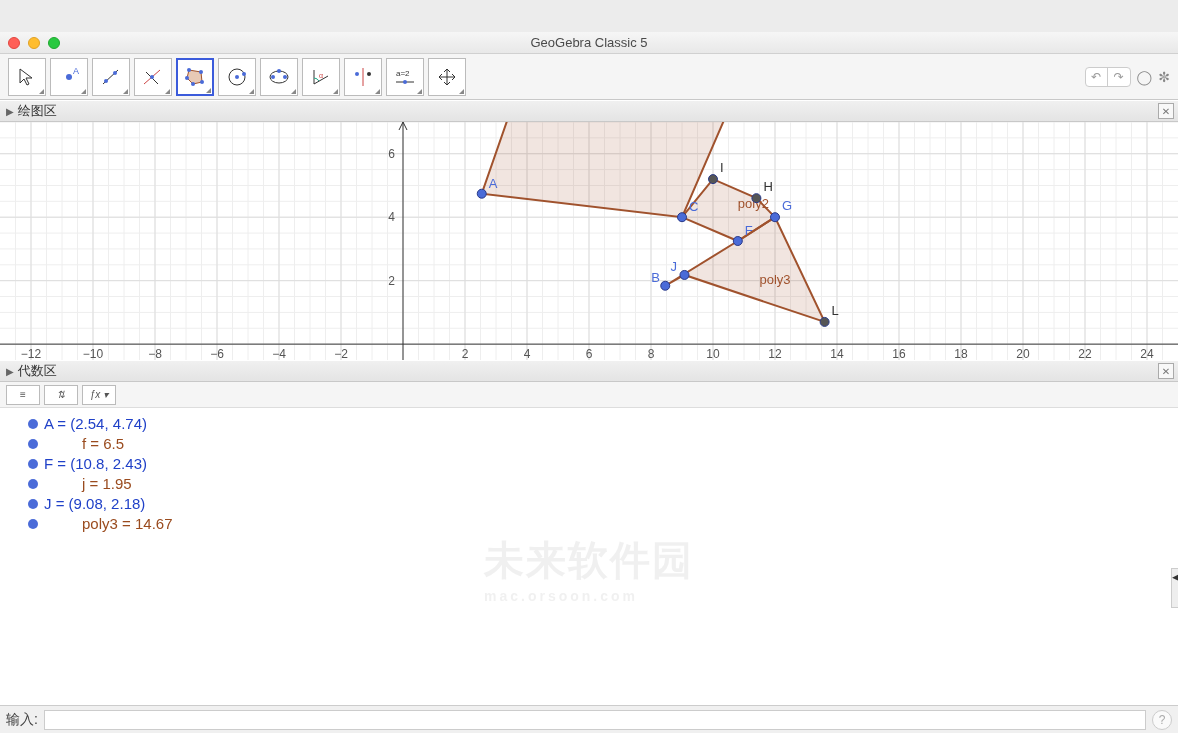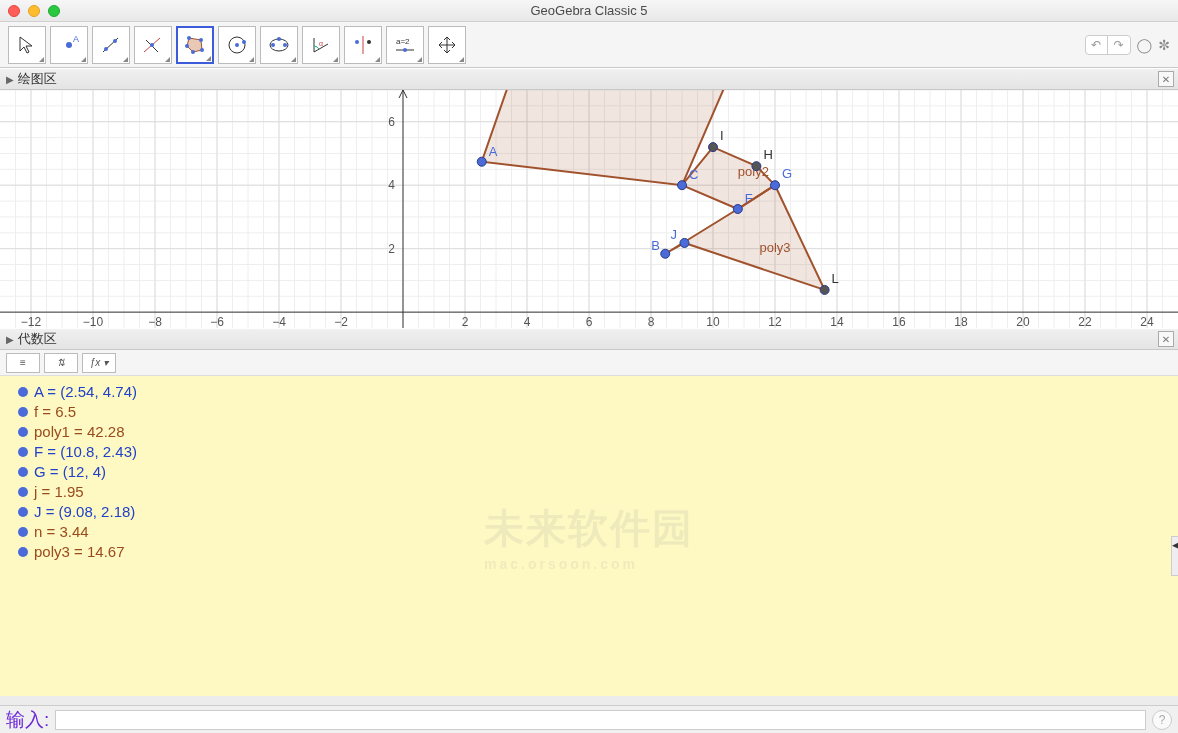--- a/index.html
+++ b/index.html
@@ -1,18 +1,18 @@
 <!DOCTYPE html>
 <html><head>
 <meta charset="utf-8">
 <style>
 * { margin: 0; padding: 0; box-sizing: border-box; font-family: -apple-system, "Helvetica Neue", Arial, sans-serif; }
 body { width: 1178px; height: 733px; background: #ececec; overflow: hidden; font-size: 13px; color: #333; }
 
-.titlebar { height: 22px; background: linear-gradient(#f6f6f6,#e8e8e8); border-bottom: 1px solid #d0d0d0; display: flex; align-items: center; padding: 0 8px; position: relative; }
+.titlebar { height: 22px; background: linear-gradient(#f6f6f6,#e8e8e8); border-bottom: 1px solid #d0d0d0; display: flex; align-items: center; padding: 0 8px; position: relative; margin-top: 32px; }
 .traffic { display: flex; gap: 8px; }
 .tl { width: 12px; height: 12px; border-radius: 50%; }
 .tl.r { background: #ff5f57; border: 1px solid #e24640; }
 .tl.y { background: #ffbd2e; border: 1px solid #e1a124; }
 .tl.g { background: #28c940; border: 1px solid #1fa82f; }
 .title { position: absolute; left: 50%; transform: translateX(-50%); font-size: 13px; color: #4a4a4a; }
 
 .toolbar { height: 46px; background: #f5f5f5; border-bottom: 1px solid #c8c8c8; display: flex; align-items: center; padding: 0 8px; gap: 4px; }
 .toolbtn { width: 38px; height: 38px; border: 1px solid #bbb; background: #fff; display: flex; align-items: center; justify-content: center; position: relative; }
 .toolbtn.selected { border: 2px solid #3b5bdb; }
@@ -25,28 +25,28 @@
 .panel-header { height: 22px; background: linear-gradient(#f0f0f0,#e4e4e4); border-top: 1px solid #fff; border-bottom: 1px solid #c8c8c8; display: flex; align-items: center; padding: 0 6px; font-size: 13px; color: #333; position: relative; }
 .panel-header .tri { margin-right: 4px; font-size: 10px; color: #666; }
 .panel-header .close-x { position: absolute; right: 4px; top: 2px; width: 16px; height: 16px; border: 1px solid #aaa; background: #f8f8f8; font-size: 10px; display:flex; align-items:center; justify-content:center; color:#777; }
 
 .graphics { height: 238px; background: #fff; position: relative; overflow: hidden; }
 .graphics svg { width: 100%; height: 100%; }
 
 .algebra-tools { height: 26px; background: #f5f5f5; border-bottom: 1px solid #ddd; display: flex; align-items: center; padding: 0 6px; gap: 4px; }
 .at-btn { width: 34px; height: 20px; border: 1px solid #bbb; background: #fff; display:flex; align-items:center; justify-content:center; font-size:10px; color:#555; font-style:italic; }
 
-.algebra { height: 320px; background: #fef9c3; overflow-y: auto; padding: 6px 18px; position:relative; }
+.algebra { height: 320px; background: #ffffff; overflow-y: auto; padding: 6px 28px; position:relative; }
 .algebra .item { display: flex; align-items: center; gap: 6px; font-size: 15px; line-height: 20px; font-family: Georgia, serif; }
 .algebra .dot { width: 10px; height: 10px; border-radius: 50%; background: #4a6bd8; flex-shrink:0; }
 .algebra .pt { color: #2041c8; }
-.algebra .obj { color: #9a4b1e; }
+.algebra .obj { color: #9a4b1e; margin-left: 38px; }
 
 .inputbar { position:absolute; bottom:0; left:0; right:0; height: 28px; background: #f0f0f0; border-top: 1px solid #ccc; display: flex; align-items: center; padding: 0 6px; gap: 6px; }
-.inputbar .lbl { font-size: 19px; color: #6d28d9; }
+.inputbar .lbl { font-size: 14px; color: #404040; }
 .inputbar input { flex: 1; height: 20px; border: 1px solid #ccc; padding: 0 4px; font-size: 12px; background:#fff; }
 .inputbar .help { width: 20px; height: 20px; border: 1px solid #ccc; border-radius: 50%; display:flex; align-items:center; justify-content:center; color:#aaa; font-size:12px; background:#fafafa; }
 
 .watermark { position:absolute; left:50%; top:50%; transform:translate(-50%,-50%); opacity:0.12; font-size:40px; font-weight:bold; color:#888; pointer-events:none; letter-spacing:2px; }
 .sidehandle { position:absolute; right:-1px; top:50%; width:8px; height:40px; background:#eee; border:1px solid #ccc; border-right:none; }
 </style>
 </head>
 <body>
 
 <div class="titlebar">
@@ -343,41 +343,29 @@
       <div class="item">
         <span class="dot"></span>
         <span class="pt">A = (2.54, 4.74)</span>
       </div>
       <div class="item">
         <span class="dot"></span>
         <span class="obj">f = 6.5</span>
       </div>
       <div class="item">
         <span class="dot"></span>
-        <span class="obj">poly1 = 42.28</span>
-      </div>
-      <div class="item">
-        <span class="dot"></span>
         <span class="pt">F = (10.8, 2.43)</span>
       </div>
       <div class="item">
         <span class="dot"></span>
-        <span class="pt">G = (12, 4)</span>
-      </div>
-      <div class="item">
-        <span class="dot"></span>
         <span class="obj">j = 1.95</span>
       </div>
       <div class="item">
         <span class="dot"></span>
         <span class="pt">J = (9.08, 2.18)</span>
-      </div>
-      <div class="item">
-        <span class="dot"></span>
-        <span class="obj">n = 3.44</span>
       </div>
       <div class="item">
         <span class="dot"></span>
         <span class="obj">poly3 = 14.67</span>
       </div>
     </div>
   <div class="watermark">
     <div>未来软件园</div>
     <div style="font-size:14px;letter-spacing:3px;">mac.orsoon.com</div>
   </div>

